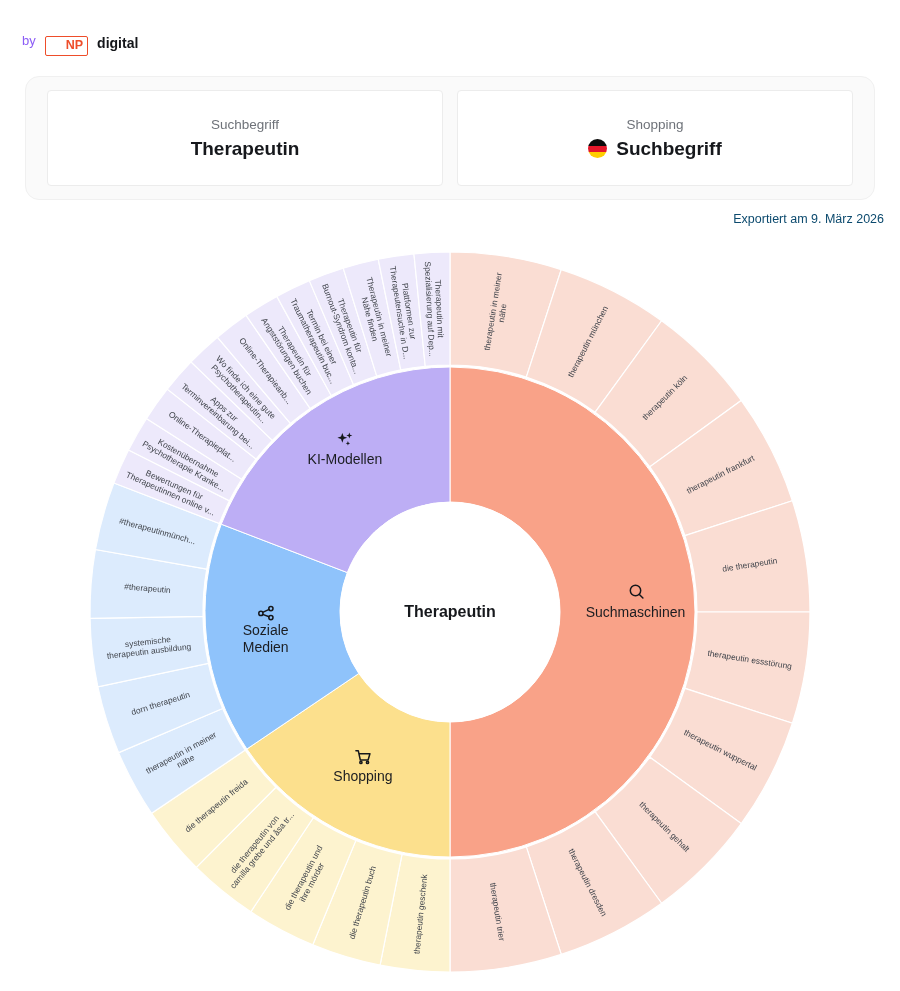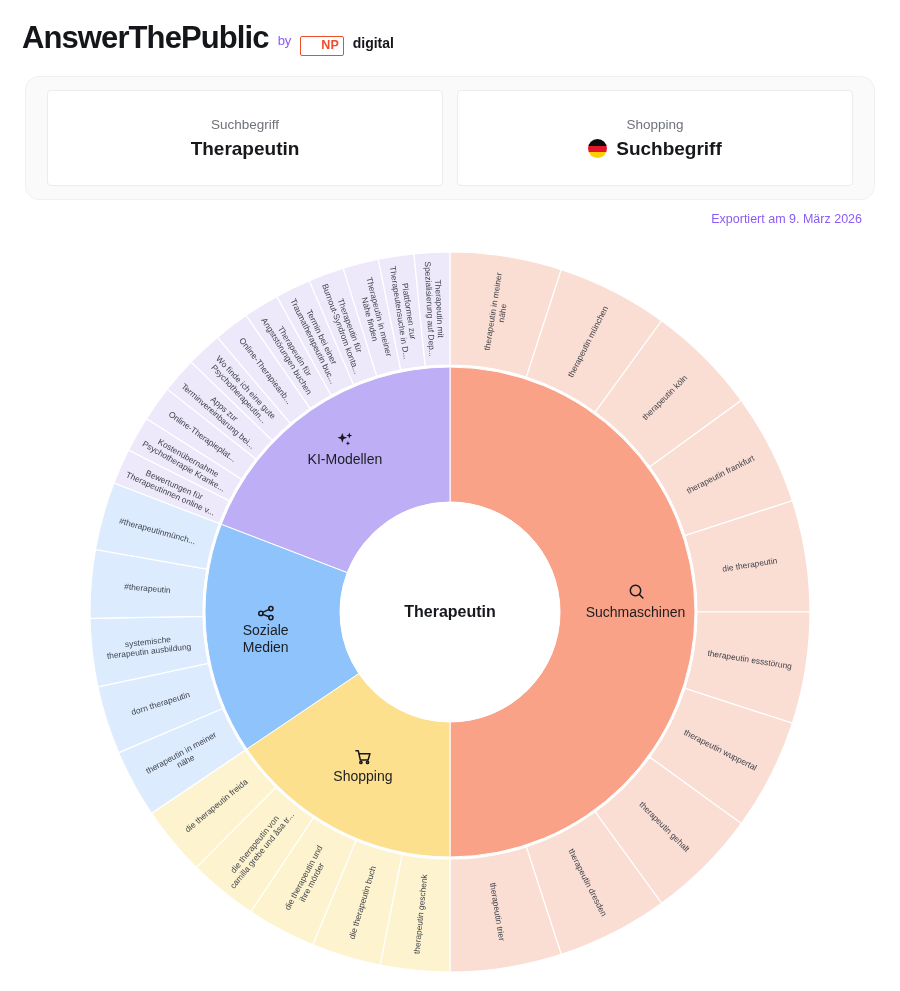--- a/index.html
+++ b/index.html
@@ -103,23 +103,23 @@
   .flag i {
     position: absolute; left: 0; width: 100%; height: 33.34%;
     display: block;
   }
   .flag i:nth-child(1) { top: 0;      background: #0b0b0b; }
   .flag i:nth-child(2) { top: 33.3%;  background: #e4172a; }
   .flag i:nth-child(3) { top: 66.6%;  background: #ffce00; }
 
   .export-date {
     position: absolute;
-    right: 38px; top: 212px;
+    right: 16px; top: 212px;
     font-size: 12.5px;
-    color: #8b5cf6;
+    color: #0c4a6e;
   }
 
   
   .chart-wrap {
     position: absolute;
     left: 0; top: 238px;
     width: 900px; height: 752px;
   }
   svg { display: block; }
   .seg-label-inner {
@@ -142,21 +142,20 @@
     stroke-linecap: round;
     stroke-linejoin: round;
   }
 </style>
 </head>
 <body>
 
 <div id="page">
 
   <div class="brandbar">
-    <span class="brand-title">AnswerThePublic</span>
     <span class="brand-by">by</span>
     <span class="np-badge">NP</span>
     <span class="brand-digital">digital</span>
   </div>
 
   <div class="meta-panel">
     <div class="meta-card">
       <span class="meta-label">Suchbegriff</span>
       <span class="meta-value">
         <span>Therapeutin</span>

